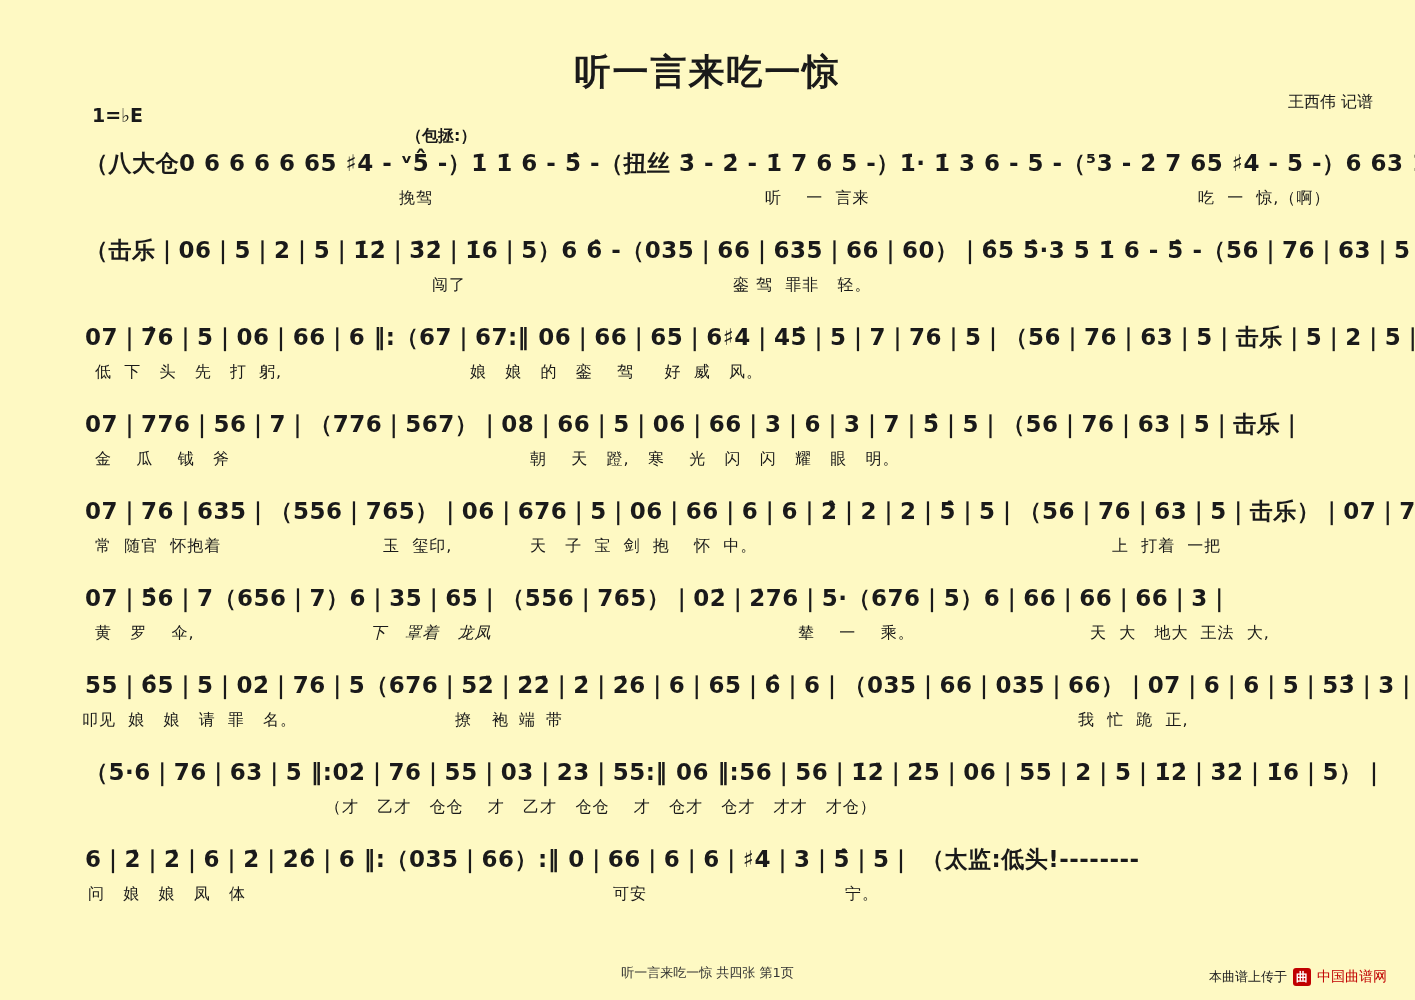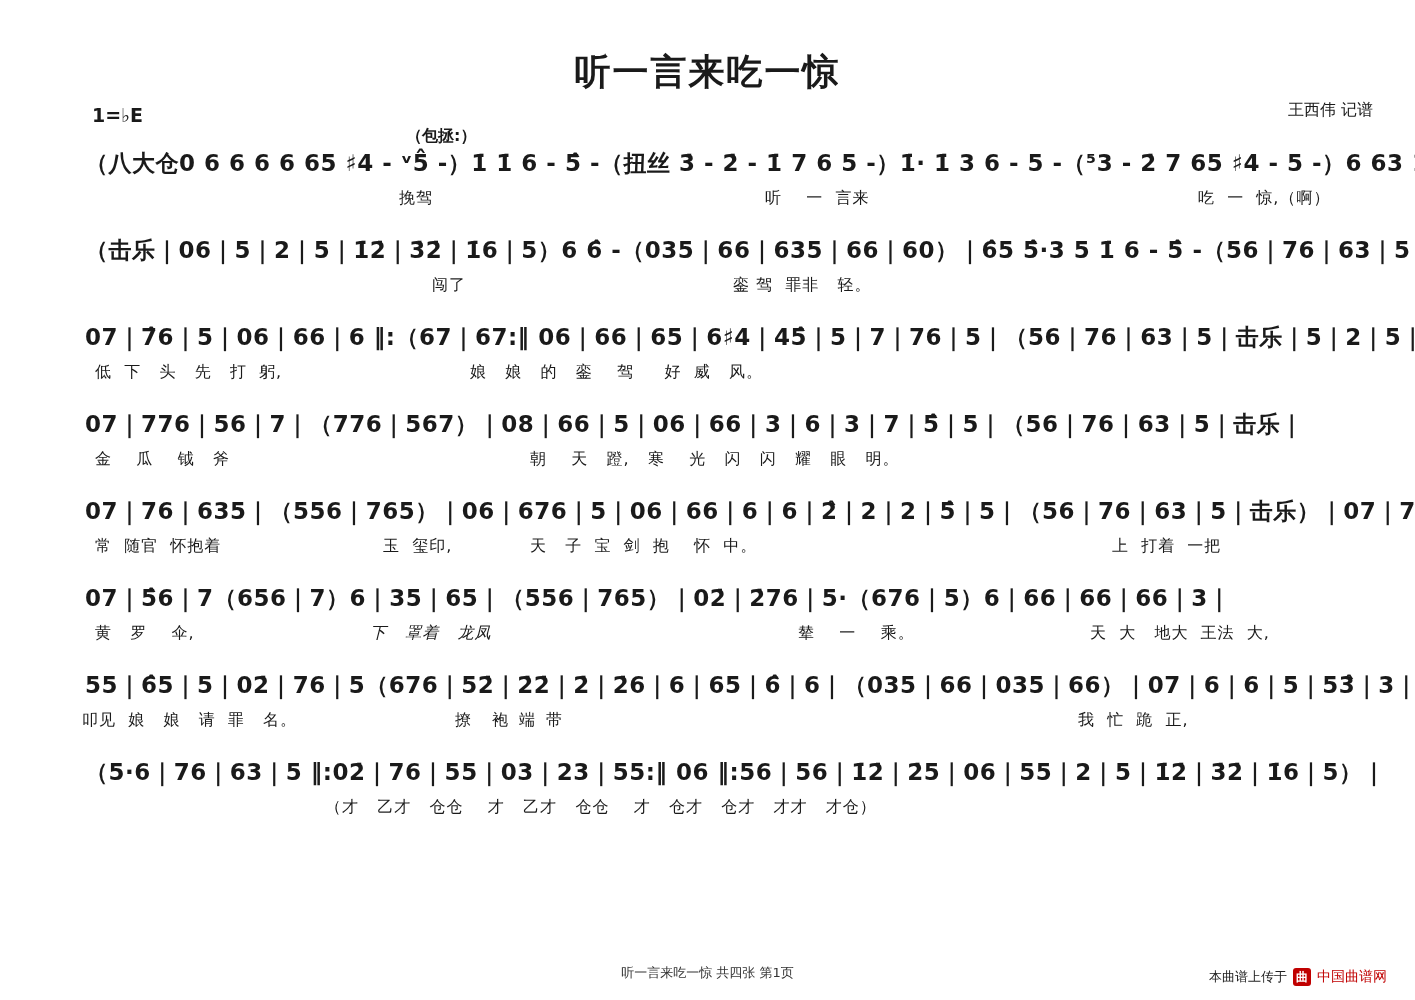--- a/index.html
+++ b/index.html
@@ -1,38 +1,38 @@
 <!DOCTYPE html>
 <html><head>
 <meta charset="utf-8">
 <style>
   html,body{margin:0;padding:0;background:#e8e8e8;}
   .page{
     position:relative;
     width:1415px;height:1000px;
     margin:0 auto;
-    background:#ffffff;
+    background:#fef9c3;
     font-family:"DejaVu Sans","Liberation Sans",sans-serif;
     color:#1a1a1a;
     overflow:hidden;
   }
   .title{
     position:absolute;top:48px;left:0;width:100%;
     text-align:center;font-size:36px;font-weight:bold;letter-spacing:2px;
   }
   .subtitle{
     position:absolute;top:103px;left:0;width:100%;
     text-align:center;font-size:20px;font-weight:600;letter-spacing:1px;
   }
   .key-sig{
     position:absolute;top:104px;left:92px;
     font-size:19px;font-weight:600;
   }
   .transcriber{
-    position:absolute;top:100px;right:42px;
+    position:absolute;top:92px;right:42px;
     font-size:16px;
   }
   .role-annotation{
     position:absolute;top:126px;left:406px;
     font-size:16px;font-weight:600;
   }
   .score{position:absolute;top:0;left:0;width:100%;height:100%;}
   .score-line{position:absolute;left:85px;width:1330px;height:86px;}
   .notes{
     position:absolute;top:0;left:0;width:1330px;
@@ -124,20 +124,28 @@
           <span class="lyric" style="left: 455px; font-family: Liberation Serif, serif;">撩    袍  端  带</span>
           <span class="lyric" style="left: 1078px;">我  忙  跪  正,</span>
         </div>
       </div>
       <div class="score-line" style="top: 757px;">
         <div class="notes">（5·6｜76｜63｜5 ‖:02̇｜76｜55｜03｜23｜55:‖ 06 ‖:56｜56｜1̇2̇｜2̇5｜06｜55｜2｜5｜1̇2̇｜3̇2̇｜1̇6｜5）｜</div>
         <div class="lyrics-layer">
           <span class="lyric" style="left: 325px;">（才   乙才   仓仓    才   乙才   仓仓    才   仓才   仓才   才才   才仓）</span>
         </div>
       </div>
+      <div class="score-line" style="top: 844px;">
+        <div class="notes">6｜2̇｜2̇｜6｜2̇｜2̇6̂｜6 ‖:（035｜66）:‖ 0｜66｜6｜6｜♯4｜3｜5̂｜5｜ （太监:低头!--------</div>
+        <div class="lyrics-layer">
+          <span class="lyric" style="left: 88px;">问   娘   娘   凤   体</span>
+          <span class="lyric" style="left: 613px;">可安</span>
+          <span class="lyric" style="left: 845px;">宁。</span>
+        </div>
+      </div>
     </div>
 
   <div class="footer-center">听一言来吃一惊 共四张 第1页</div>
   <div class="footer-right">
     <span>本曲谱上传于</span>
     <span class="site-logo" style="background: rgb(192, 0, 0);">曲</span>
     <span class="site-name" style="color: rgb(192, 0, 0);">中国曲谱网</span>
   </div>
 
 </div>

